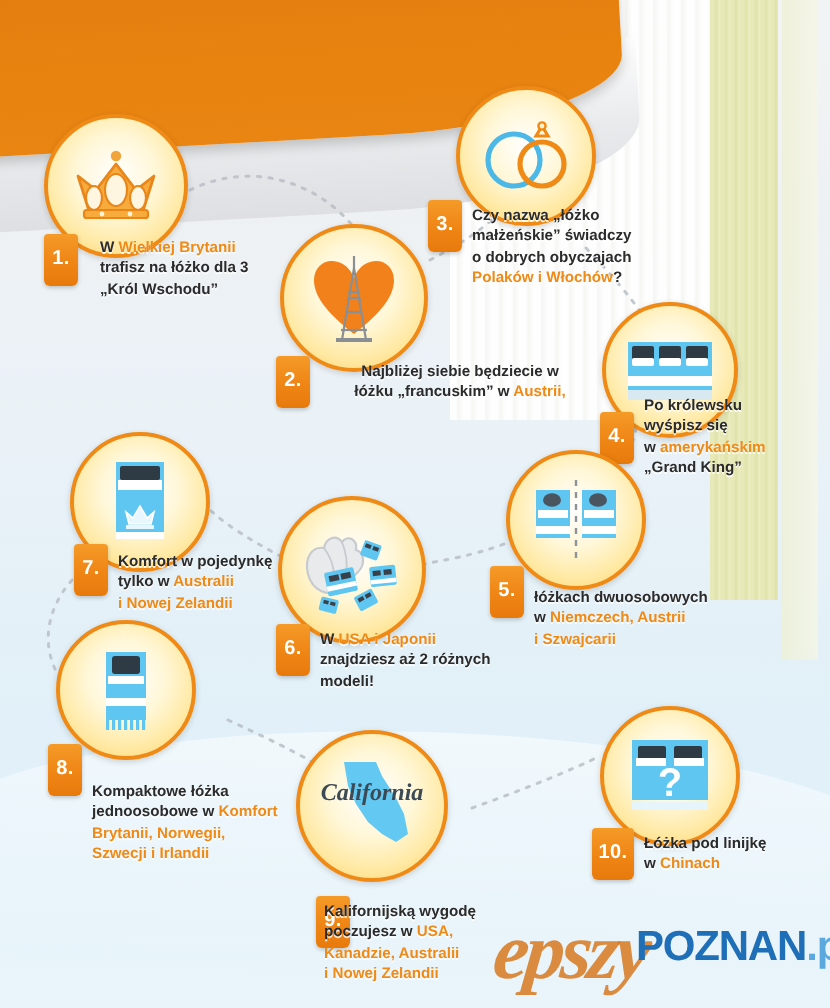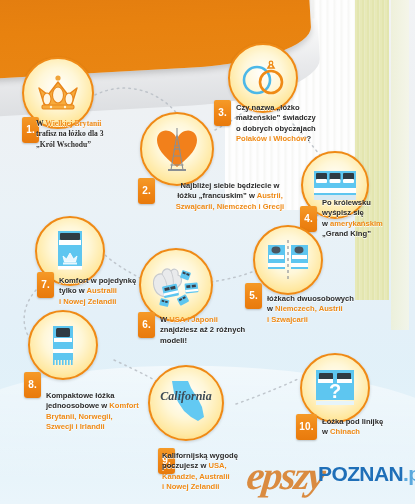--- a/index.html
+++ b/index.html
@@ -205,21 +205,21 @@
         <path d="M4 14 L10 33 L36 33 L42 14 L33 21 L23 8 L13 21 Z" fill="#f7ab3c" stroke="#e8861a" stroke-width="1.4" stroke-linejoin="round"></path>
         <ellipse cx="23" cy="21" rx="5.5" ry="8" fill="#fff6e2" stroke="#e8861a" stroke-width="1.1"></ellipse>
         <ellipse cx="12" cy="25" rx="4" ry="6" fill="#fff6e2" stroke="#e8861a" stroke-width="1.1"></ellipse>
         <ellipse cx="34" cy="25" rx="4" ry="6" fill="#fff6e2" stroke="#e8861a" stroke-width="1.1"></ellipse>
         <rect x="7" y="31" width="32" height="4" rx="1.4" fill="#f7ab3c" stroke="#e8861a" stroke-width="1.1"></rect>
         <circle cx="16" cy="33" r="1.2" fill="#fff3d6"></circle>
         <circle cx="30" cy="33" r="1.2" fill="#fff3d6"></circle>
       </svg>
     </div>
     <div class="numtab" style="left:22px; top:117px; width:17px; height:26px;">1.</div>
-    <div class="caption" style="left:36px; top:119px; width:96px;font-family:Liberation Serif, serif;">
+    <div class="caption" style="left:50px; top:119px; width:96px;">
       <div><span>W </span><span class="hl">Wielkiej Brytanii</span></div>
       <div>trafisz na łóżko dla 3</div>
       <div>„Król Wschodu”</div>
     </div>
   </div>
 
   <div class="item">
     <div class="bubble" style="left:140px; top:112px; width:70px; height:70px;">
       <svg width="48" height="50" viewBox="0 0 48 50">
         <path d="M24 43 C 10 32, 4 24, 4 16 C 4 9, 10 5, 16 7 C 20 8, 23 12, 24 15
@@ -233,21 +233,20 @@
           <path d="M21 22 L27 22"></path>
           <path d="M20.5 26 C 22 24.5, 26 24.5, 27.5 26"></path>
         </g>
         <rect x="15" y="45" width="18" height="2" fill="#8a8f93"></rect>
       </svg>
     </div>
     <div class="numtab" style="left:138px; top:178px; width:17px; height:26px;">2.</div>
     <div class="caption" style="left:160px; top:181px; width:140px;text-align:center;">
       <div>Najbliżej siebie będziecie w</div>
       <div><span>łóżku „francuskim” w </span><span class="hl">Austrii,</span></div>
-      <div class="hl">Szwajcarii, Niemczech i Grecji</div>
     </div>
   </div>
 
   <div class="item">
     <div class="bubble" style="left:228px; top:43px; width:66px; height:66px;">
       <svg width="48" height="40" viewBox="0 0 48 40">
         <circle cx="18" cy="22" r="13" fill="none" stroke="#4cb8e8" stroke-width="2.6"></circle>
         <circle cx="32" cy="24" r="11" fill="none" stroke="#ef8a16" stroke-width="2.6"></circle>
         <path d="M29 10 L32 5 L35 10 Z" fill="none" stroke="#ef8a16" stroke-width="1.6"></path>
         <circle cx="32" cy="5" r="1.8" fill="#fff2cf" stroke="#ef8a16" stroke-width="1.2"></circle>

